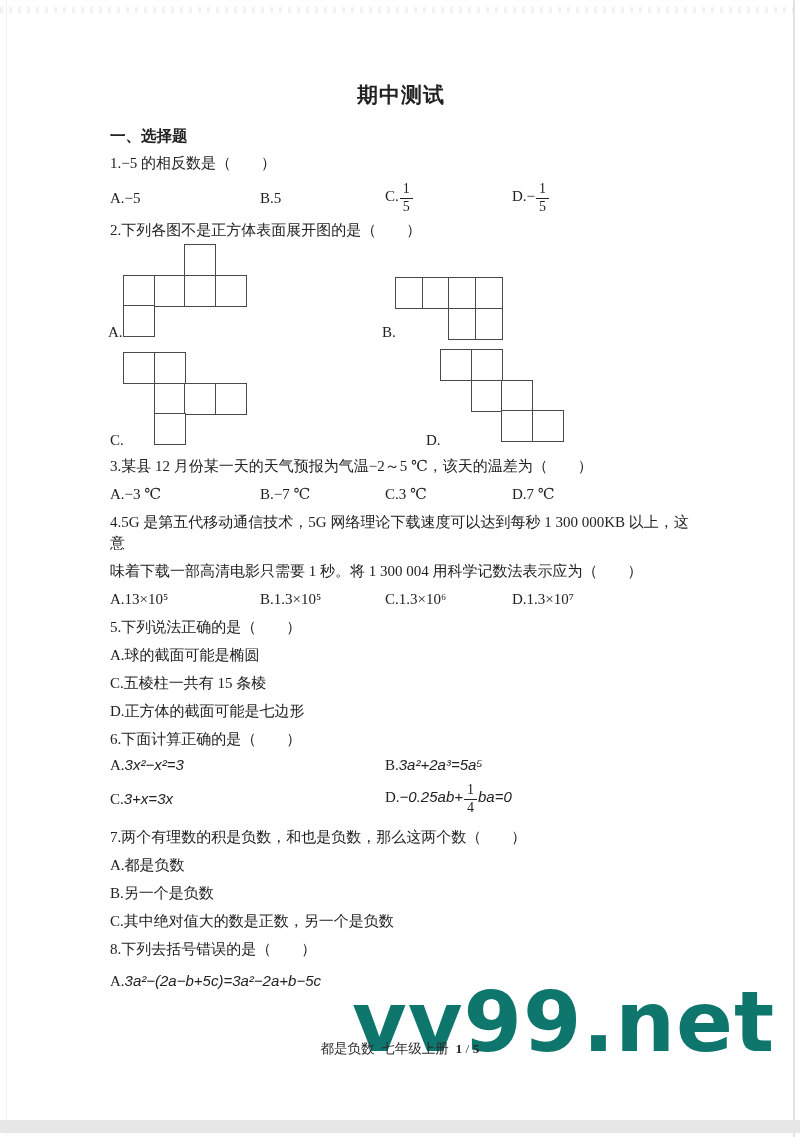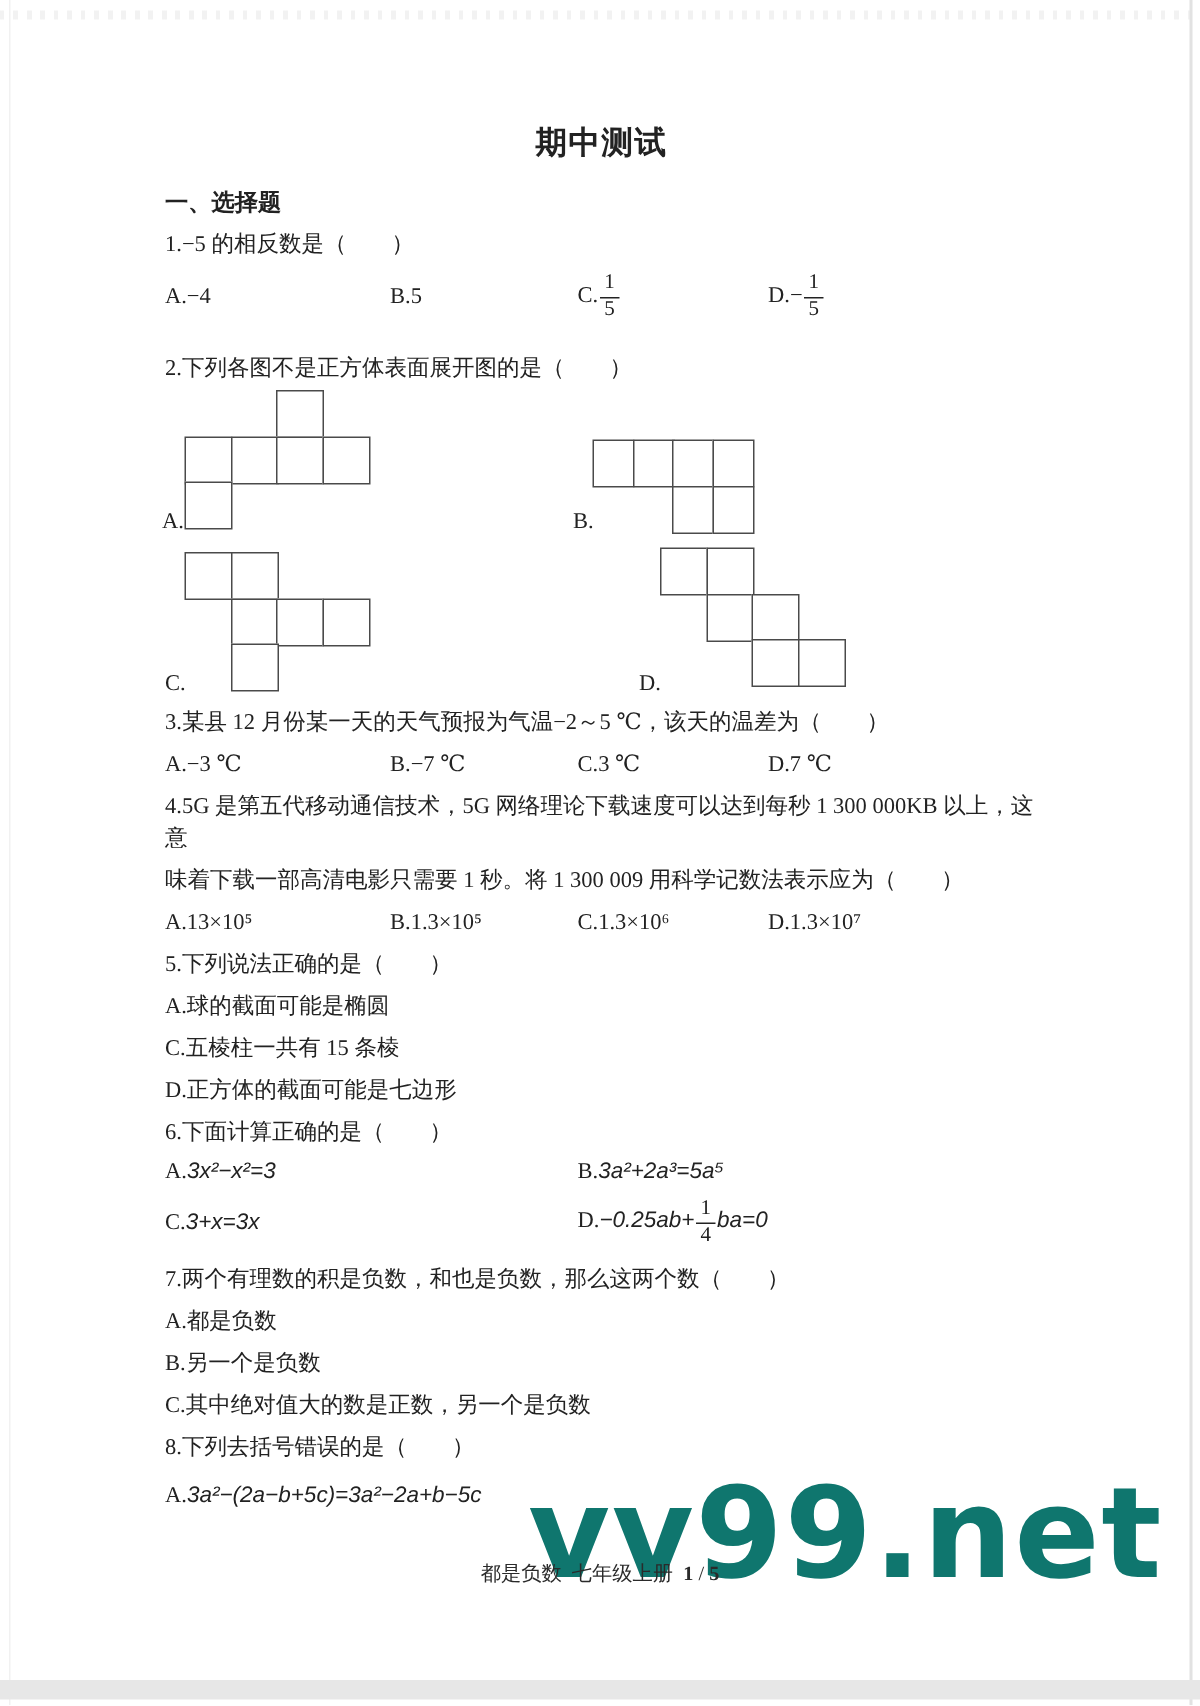--- a/index.html
+++ b/index.html
@@ -65,33 +65,33 @@
 
   <div class="watermark">vv99.net</div>
 
   <div class="content">
 
     <div class="doc-title">期中测试</div>
     <div class="section-heading">一、选择题</div>
 
     <div class="line">1.−5 的相反数是（　　）</div>
     <div class="opt-grid4 q1-options">
-      <div>A.−4</div>
+      <div>A.−5</div>
       <div>B.5</div>
       <div><span>C.</span><span class="frac">
             <span class="num">1</span>
             <span class="den">5</span>
           </span></div>
       <div><span>D.</span><span>−</span><span class="frac">
             <span class="num">1</span>
             <span class="den">5</span>
           </span></div>
     </div>
 
-    <div class="line" style="margin-top:16px;">2.下列各图不是正方体表面展开图的是（　　）</div>
+    <div class="line" style="margin-top:0;">2.下列各图不是正方体表面展开图的是（　　）</div>
     <div class="diagrams">
       <div class="net" style="left:13px;top:0;">
           <div class="sq" style="left: 61px; top: 0px; width: 32px; height: 32px;"></div>
           <div class="sq" style="left: 0px; top: 30.5px; width: 32px; height: 32px;"></div>
           <div class="sq" style="left: 30.5px; top: 30.5px; width: 32px; height: 32px;"></div>
           <div class="sq" style="left: 61px; top: 30.5px; width: 32px; height: 32px;"></div>
           <div class="sq" style="left: 91.5px; top: 30.5px; width: 32px; height: 32px;"></div>
           <div class="sq" style="left: 0px; top: 61px; width: 32px; height: 32px;"></div>
         </div>
       <div class="net-label" style="left:-2px;top:78px;">A.</div>
@@ -126,21 +126,21 @@
 
     <div class="line" style="margin-top:0;">3.某县 12 月份某一天的天气预报为气温−2～5 ℃，该天的温差为（　　）</div>
     <div class="opt-grid4 q3-options">
       <div>A.−3 ℃</div>
       <div>B.−7 ℃</div>
       <div>C.3 ℃</div>
       <div>D.7 ℃</div>
     </div>
 
     <div class="line">4.5G 是第五代移动通信技术，5G 网络理论下载速度可以达到每秒 1 300 000KB 以上，这意</div>
-    <div class="line">味着下载一部高清电影只需要 1 秒。将 1 300 009 用科学记数法表示应为（　　）</div>
+    <div class="line">味着下载一部高清电影只需要 1 秒。将 1 300 004 用科学记数法表示应为（　　）</div>
     <div class="opt-grid4 q4-options">
       <div>A.13×10⁵</div>
       <div>B.1.3×10⁵</div>
       <div>C.1.3×10⁶</div>
       <div>D.1.3×10⁷</div>
     </div>
 
     <div class="line">5.下列说法正确的是（　　）</div>
     <div class="line">A.球的截面可能是椭圆</div>
     <div class="line">C.五棱柱一共有 15 条棱</div>

